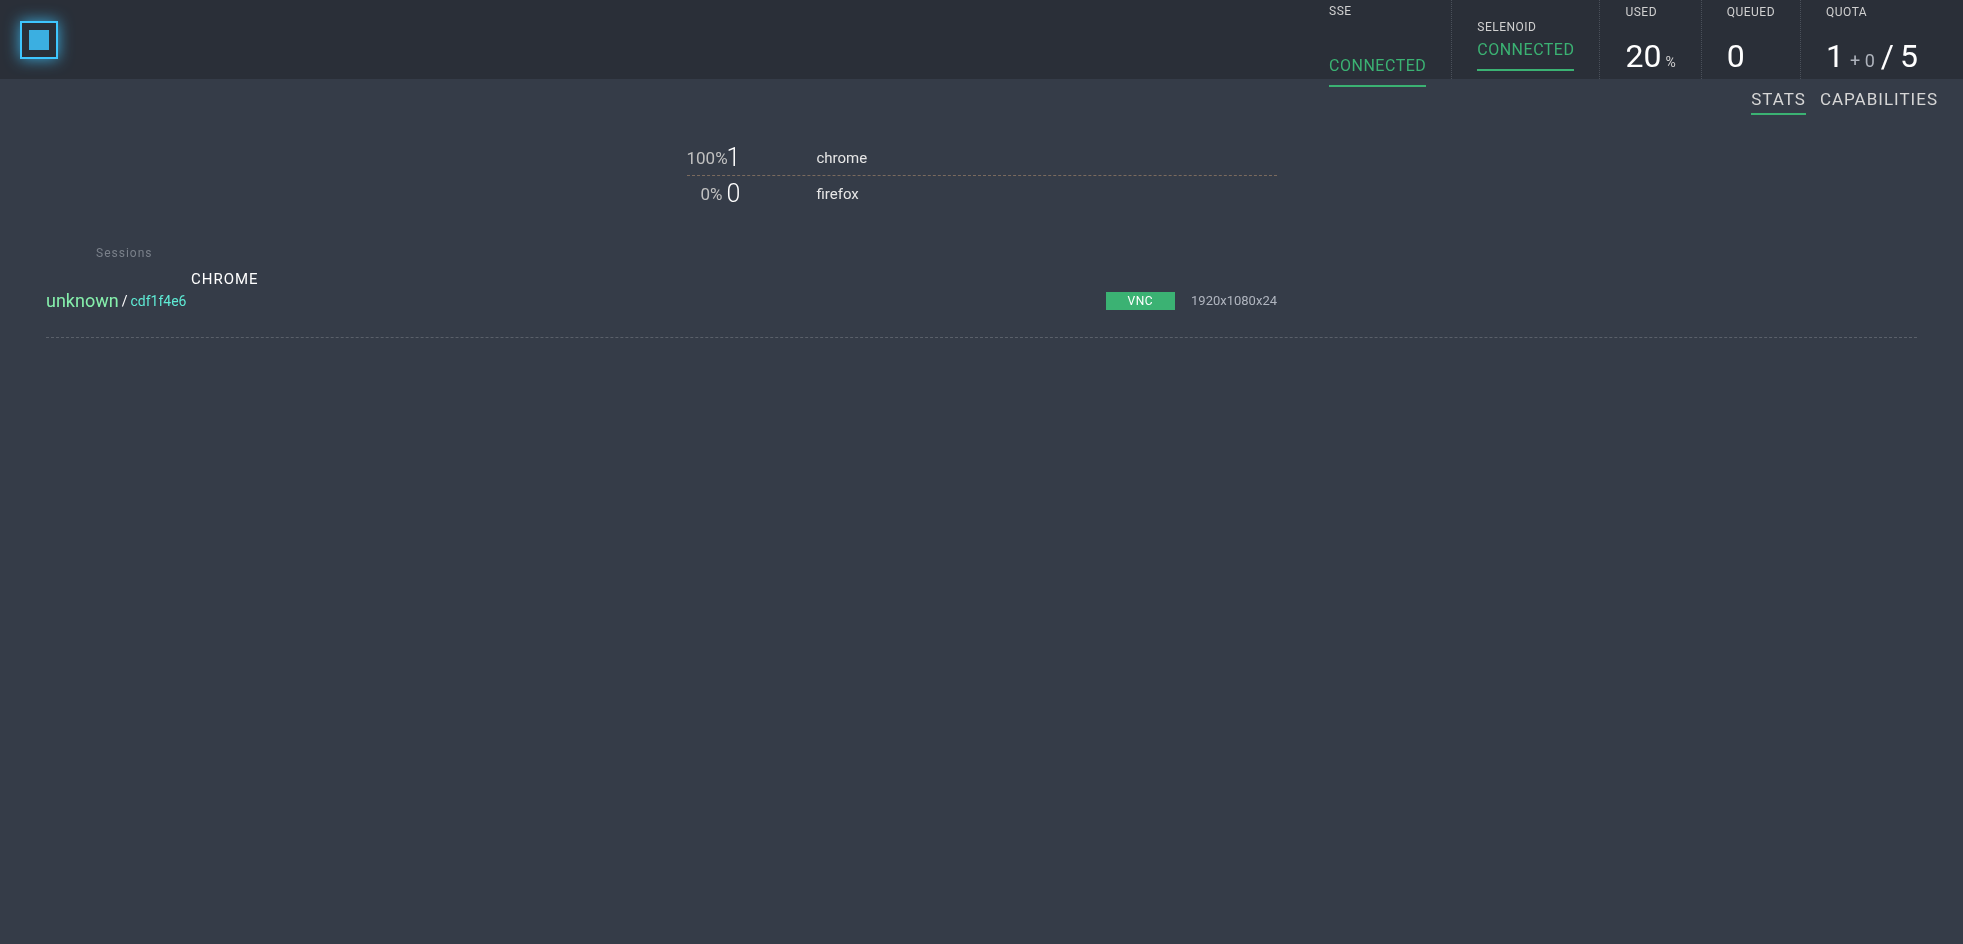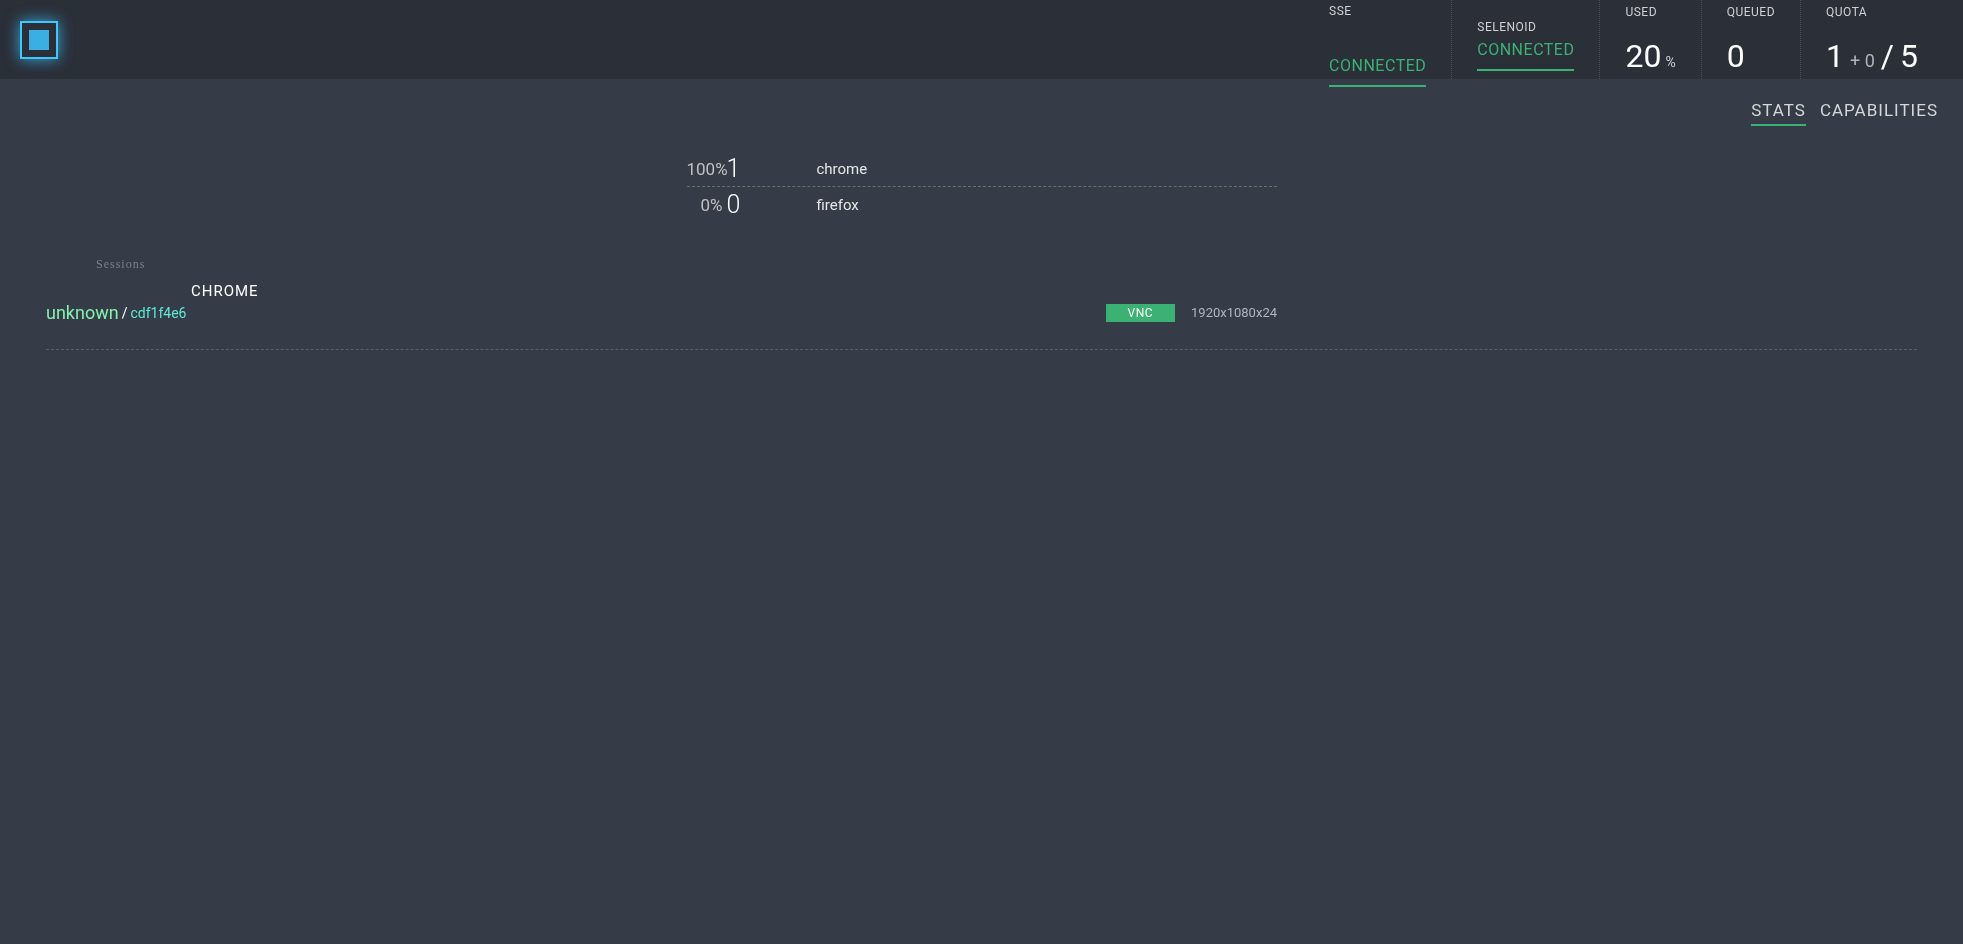--- a/index.html
+++ b/index.html
@@ -92,21 +92,20 @@
   }
   .stat-quota-extra {
     font-size: 18px;
     color: #aeb3bc;
     margin: 0 6px;
   }
   .nav-tabs {
     display: flex;
     justify-content: flex-end;
     padding: 10px 25px 0 0;
-    margin-top: 11px;
   }
   .nav-tab {
     font-size: 17px;
     letter-spacing: 1px;
     color: #d6d6d6;
     margin-left: 14px;
     padding-bottom: 4px;
     cursor: pointer;
   }
   .nav-tab.active {
@@ -141,21 +140,20 @@
   .browser-name {
     margin-left: 60px;
     font-size: 15px;
     color: #e6e6e6;
   }
   .sessions-label {
     margin: 35px 0 10px 96px;
     font-size: 12px;
     color: #7a808a;
     letter-spacing: 1px;
-    font-family: Liberation Serif, serif;
   }
   .session-group {
     margin: 0 46px;
   }
   .session-header {
     font-size: 15px;
     letter-spacing: 1px;
     color: #fff;
     margin-left: 145px;
     margin-bottom: 2px;

